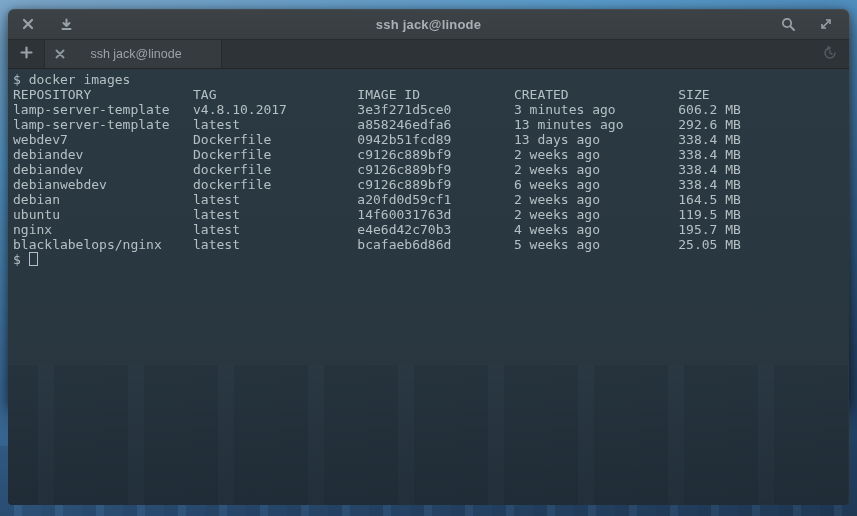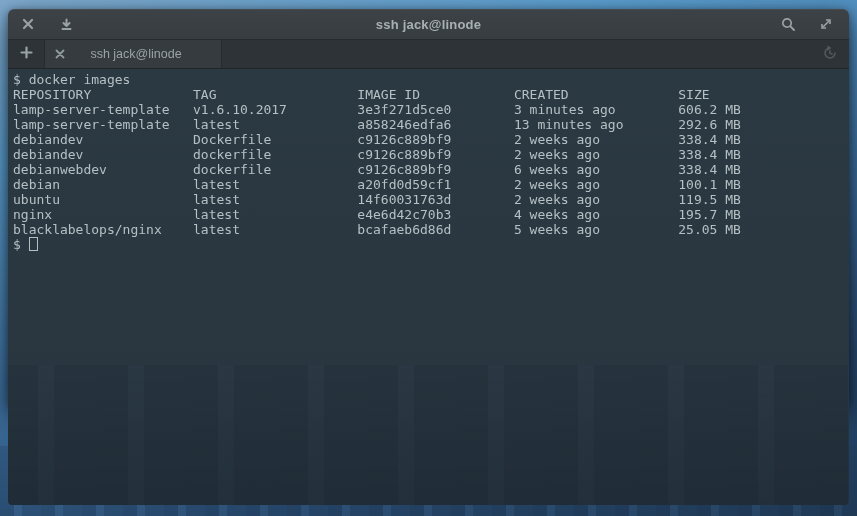--- a/index.html
+++ b/index.html
@@ -179,26 +179,27 @@
             <path d="M8 5.6 V8 L10.2 9.2" stroke="currentColor" stroke-width="1.4" fill="none" stroke-linecap="round"></path>
           </svg>
         </span>
       </button>
     </div>
 
     <div class="terminal">
       <div id="termlines">
           <div class="tline">$ docker images</div>
           <div class="tline">REPOSITORY             TAG                  IMAGE ID            CREATED              SIZE</div>
-          <div class="tline">lamp-server-template   v1.6.10.2017         3e3f271d5ce0        3 minutes ago        606.2 MB</div>
+          <div class="tline">lamp-server-template   v4.8.10.2017         3e3f271d5ce0        3 minutes ago        606.2 MB</div>
           <div class="tline">lamp-server-template   latest               a858246edfa6        13 minutes ago       292.6 MB</div>
+          <div class="tline">webdev7                Dockerfile           0942b51fcd89        13 days ago          338.4 MB</div>
           <div class="tline">debiandev              Dockerfile           c9126c889bf9        2 weeks ago          338.4 MB</div>
           <div class="tline">debiandev              dockerfile           c9126c889bf9        2 weeks ago          338.4 MB</div>
           <div class="tline">debianwebdev           dockerfile           c9126c889bf9        6 weeks ago          338.4 MB</div>
-          <div class="tline">debian                 latest               a20fd0d59cf1        2 weeks ago          100.1 MB</div>
+          <div class="tline">debian                 latest               a20fd0d59cf1        2 weeks ago          164.5 MB</div>
           <div class="tline">ubuntu                 latest               14f60031763d        2 weeks ago          119.5 MB</div>
           <div class="tline">nginx                  latest               e4e6d42c70b3        4 weeks ago          195.7 MB</div>
           <div class="tline">blacklabelops/nginx    latest               bcafaeb6d86d        5 weeks ago          25.05 MB</div>
           <div class="tline">$ <span class="cursor"></span></div>
         </div>
     </div>
 
   </div>
 </div>
 

